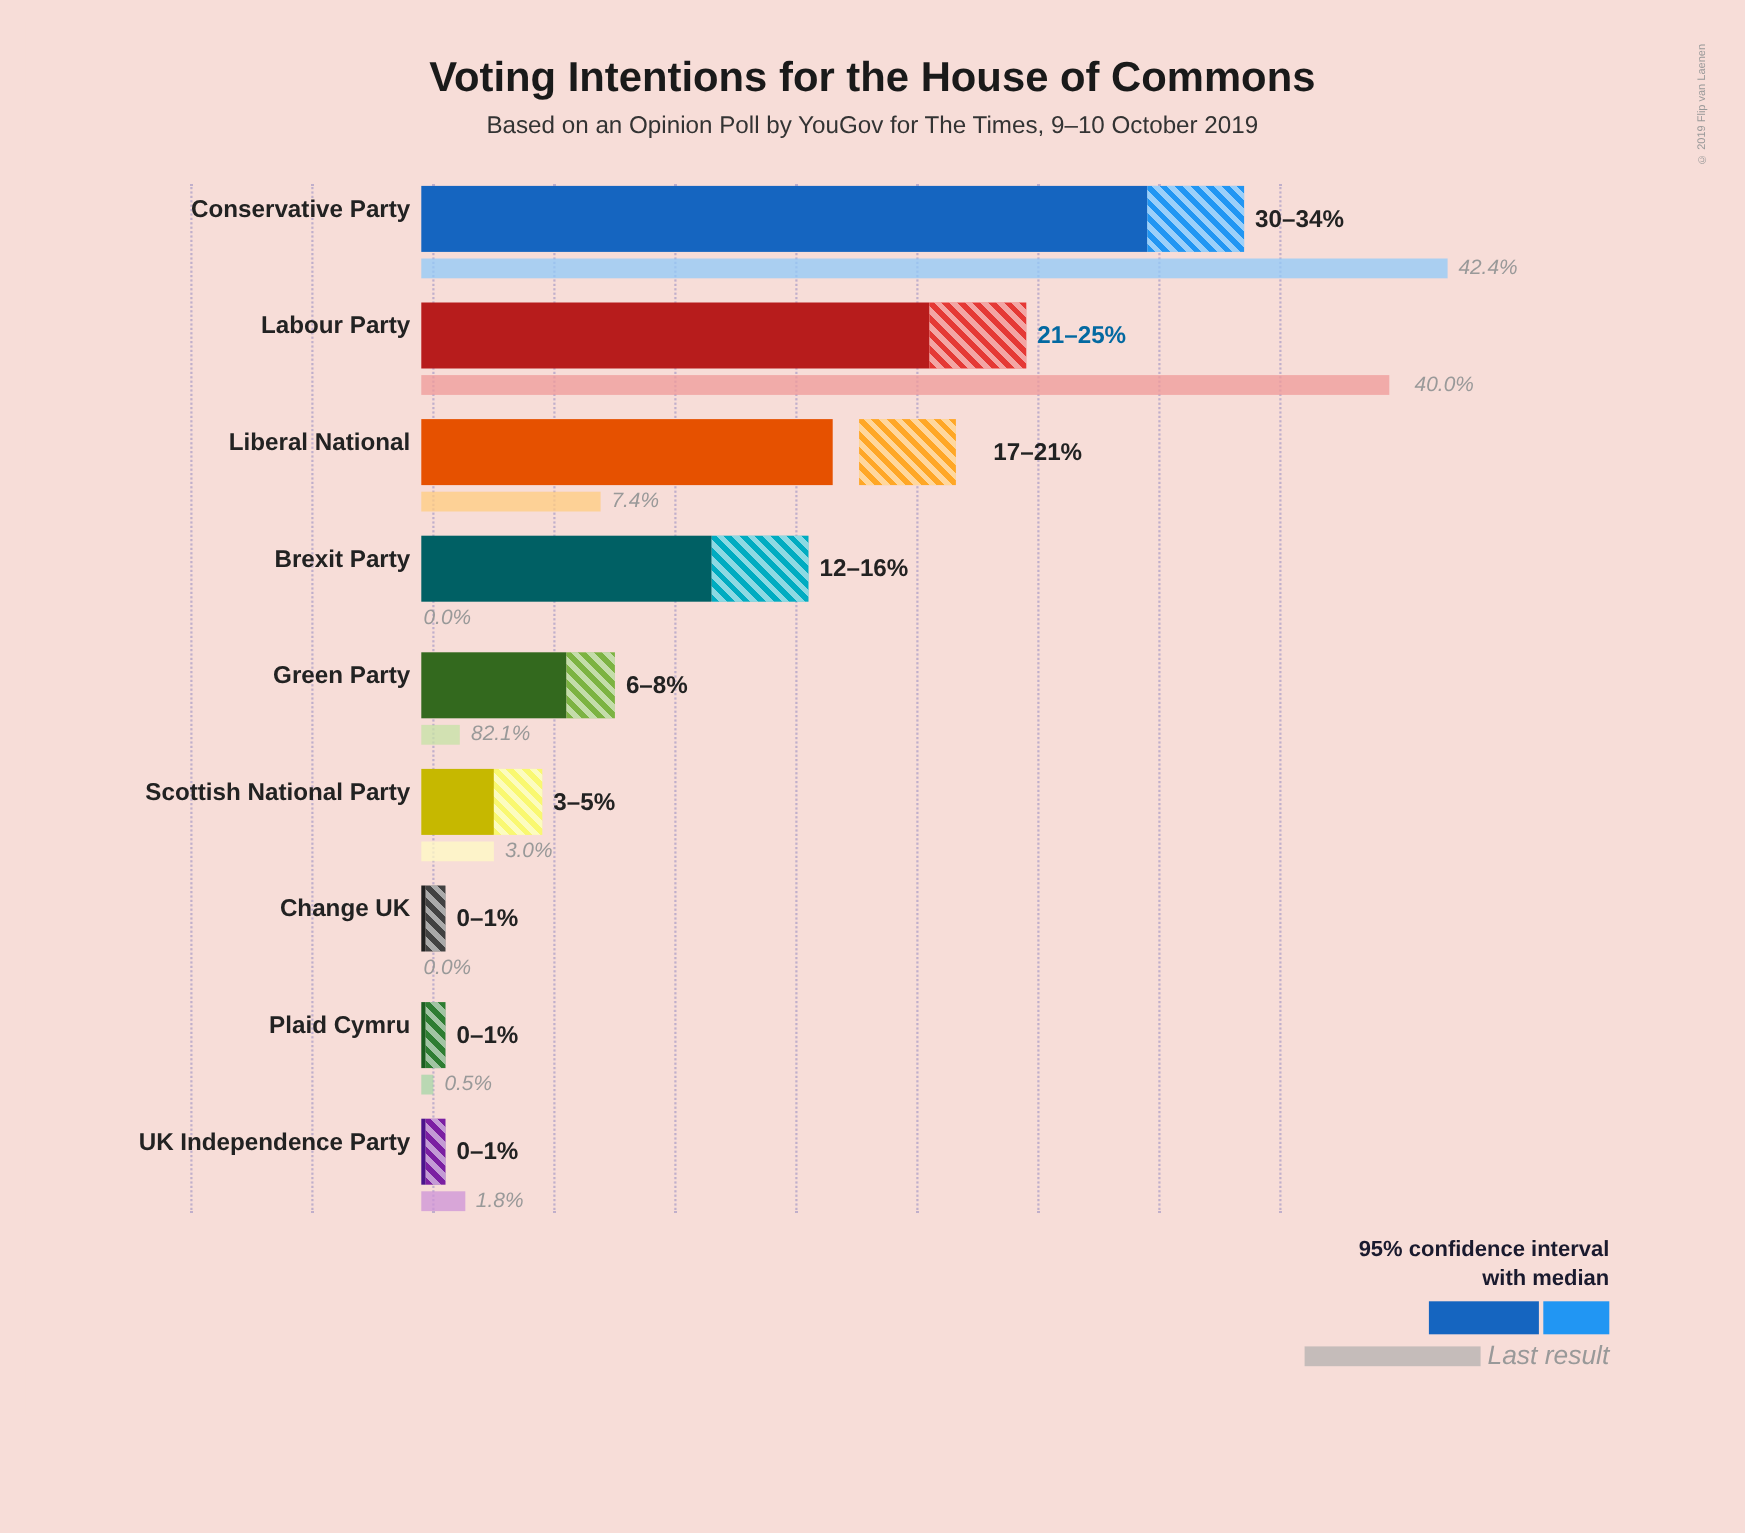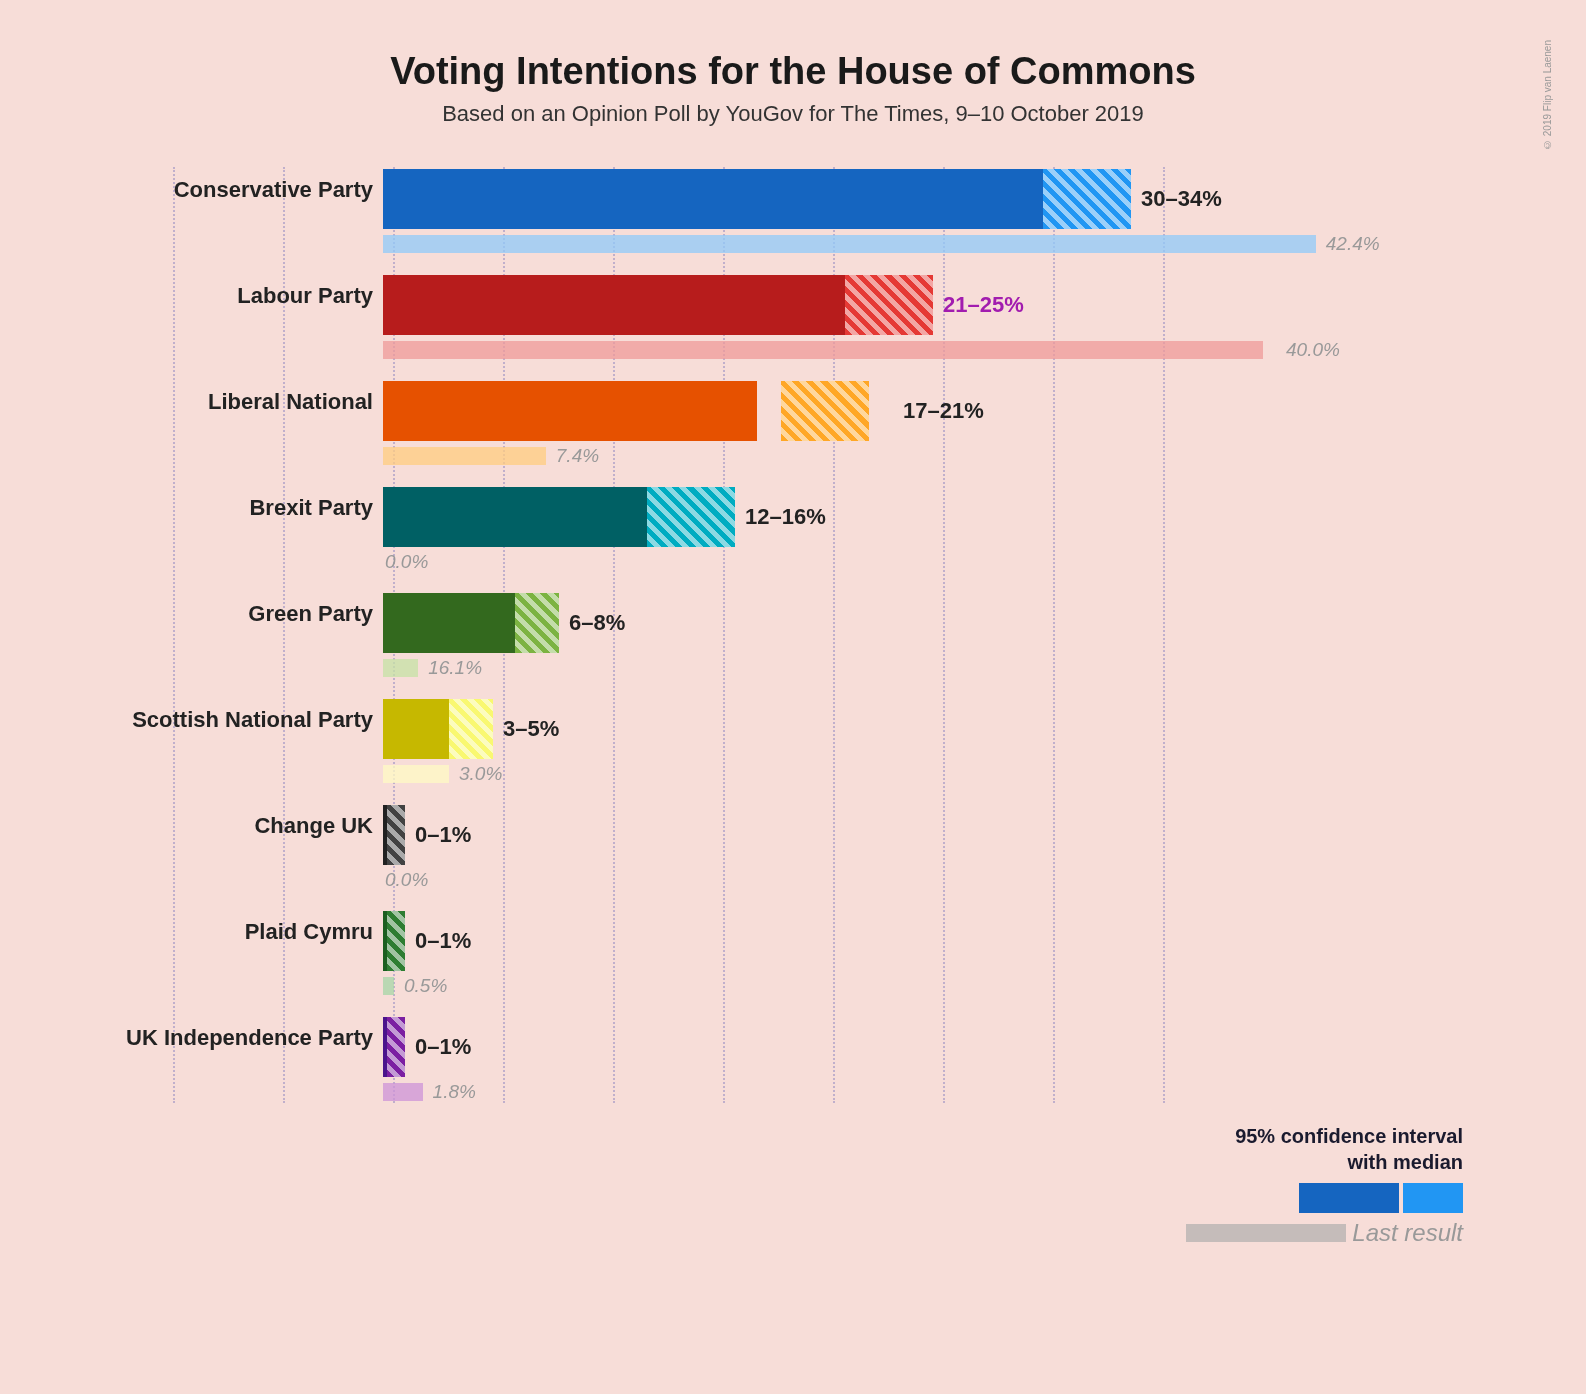--- a/index.html
+++ b/index.html
@@ -106,21 +106,21 @@
           <div style="display: flex; align-items: center; height: 22px; margin-top: 2px;">
             <div style="width: 932.8px; height: 18px; background: rgb(144, 202, 249); display: inline-block; flex-shrink: 0; opacity: 0.75;"></div>
             <span style="font-size: 19px; font-style: italic; color: rgb(153, 153, 153); margin-left: 10px;">42.4%</span>
           </div>
         </div>
         <div style="position: relative; margin-bottom: 18px; z-index: 1;">
           <div style="position: absolute; left: -315px; top: 10px; width: 305px; text-align: right; font-size: 22px; font-weight: bold; color: rgb(34, 34, 34);">Labour Party</div>
           <div style="display: flex; align-items: center; height: 64px;">
             <div style="width: 462px; height: 60px; background: rgb(183, 28, 28); display: inline-block; flex-shrink: 0;"></div>
             <div style="width: 88px; height: 60px; display: inline-block; flex-shrink: 0; background-color: rgb(229, 57, 53); background-image: repeating-linear-gradient(45deg, transparent, transparent 5px, rgba(255, 255, 255, 0.55) 5px, rgba(255, 255, 255, 0.55) 10px);"></div>
-            <span style="font-size: 22px; font-weight: bold; color: #a21caf; margin-left: 10px; white-space: nowrap;">21–25%</span>
+            <span style="font-size: 22px; font-weight: bold; color: #0369a1; margin-left: 10px; white-space: nowrap;">21–25%</span>
           </div>
           <div style="display: flex; align-items: center; height: 22px; margin-top: 2px;">
             <div style="width: 880px; height: 18px; background: rgb(239, 154, 154); display: inline-block; flex-shrink: 0; opacity: 0.75;"></div>
             <span style="font-size: 19px; font-style: italic; color: rgb(153, 153, 153); margin-left: 23px;">40.0%</span>
           </div>
         </div>
         <div style="position: relative; margin-bottom: 18px; z-index: 1;">
           <div style="position: absolute; left: -315px; top: 10px; width: 305px; text-align: right; font-size: 22px; font-weight: bold; color: rgb(34, 34, 34);">Liberal National</div>
           <div style="display: flex; align-items: center; height: 64px; gap: 24px;">
             <div style="width: 374px; height: 60px; background: rgb(230, 81, 0); display: inline-block; flex-shrink: 0;"></div>
@@ -145,21 +145,21 @@
         </div>
         <div style="position: relative; margin-bottom: 18px; z-index: 1;">
           <div style="position: absolute; left: -315px; top: 10px; width: 305px; text-align: right; font-size: 22px; font-weight: bold; color: rgb(34, 34, 34);">Green Party</div>
           <div style="display: flex; align-items: center; height: 64px;">
             <div style="width: 132px; height: 60px; background: rgb(51, 105, 30); display: inline-block; flex-shrink: 0;"></div>
             <div style="width: 44px; height: 60px; display: inline-block; flex-shrink: 0; background-color: rgb(124, 179, 66); background-image: repeating-linear-gradient(45deg, transparent, transparent 5px, rgba(255, 255, 255, 0.55) 5px, rgba(255, 255, 255, 0.55) 10px);"></div>
             <span style="font-size: 22px; font-weight: bold; color: rgb(34, 34, 34); margin-left: 10px; white-space: nowrap;">6–8%</span>
           </div>
           <div style="display: flex; align-items: center; height: 22px; margin-top: 2px;">
             <div style="width: 35.2px; height: 18px; background: rgb(197, 225, 165); display: inline-block; flex-shrink: 0; opacity: 0.75;"></div>
-            <span style="font-size: 19px; font-style: italic; color: rgb(153, 153, 153); margin-left: 10px;">16.1%</span>
+            <span style="font-size: 19px; font-style: italic; color: rgb(153, 153, 153); margin-left: 10px;">82.1%</span>
           </div>
         </div>
         <div style="position: relative; margin-bottom: 18px; z-index: 1;">
           <div style="position: absolute; left: -315px; top: 10px; width: 305px; text-align: right; font-size: 22px; font-weight: bold; color: rgb(34, 34, 34);">Scottish National Party</div>
           <div style="display: flex; align-items: center; height: 64px;">
             <div style="width: 66px; height: 60px; background: rgb(198, 184, 0); display: inline-block; flex-shrink: 0;"></div>
             <div style="width: 44px; height: 60px; display: inline-block; flex-shrink: 0; background-color: rgb(249, 248, 113); background-image: repeating-linear-gradient(45deg, transparent, transparent 5px, rgba(255, 255, 255, 0.55) 5px, rgba(255, 255, 255, 0.55) 10px);"></div>
             <span style="font-size: 22px; font-weight: bold; color: rgb(34, 34, 34); margin-left: 10px; white-space: nowrap;">3–5%</span>
           </div>
           <div style="display: flex; align-items: center; height: 22px; margin-top: 2px;">

